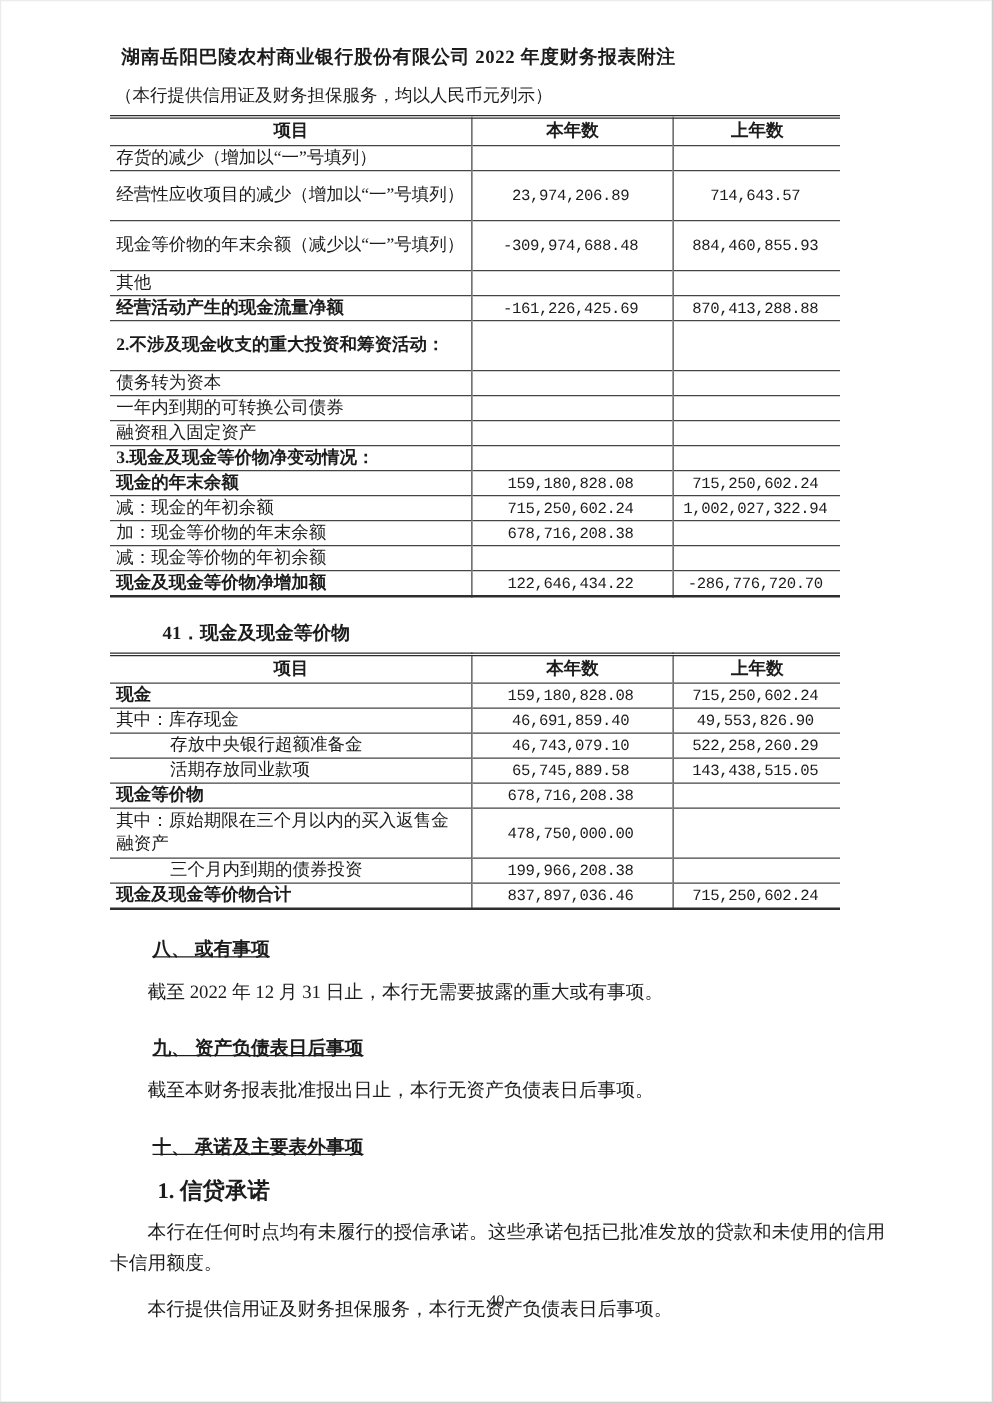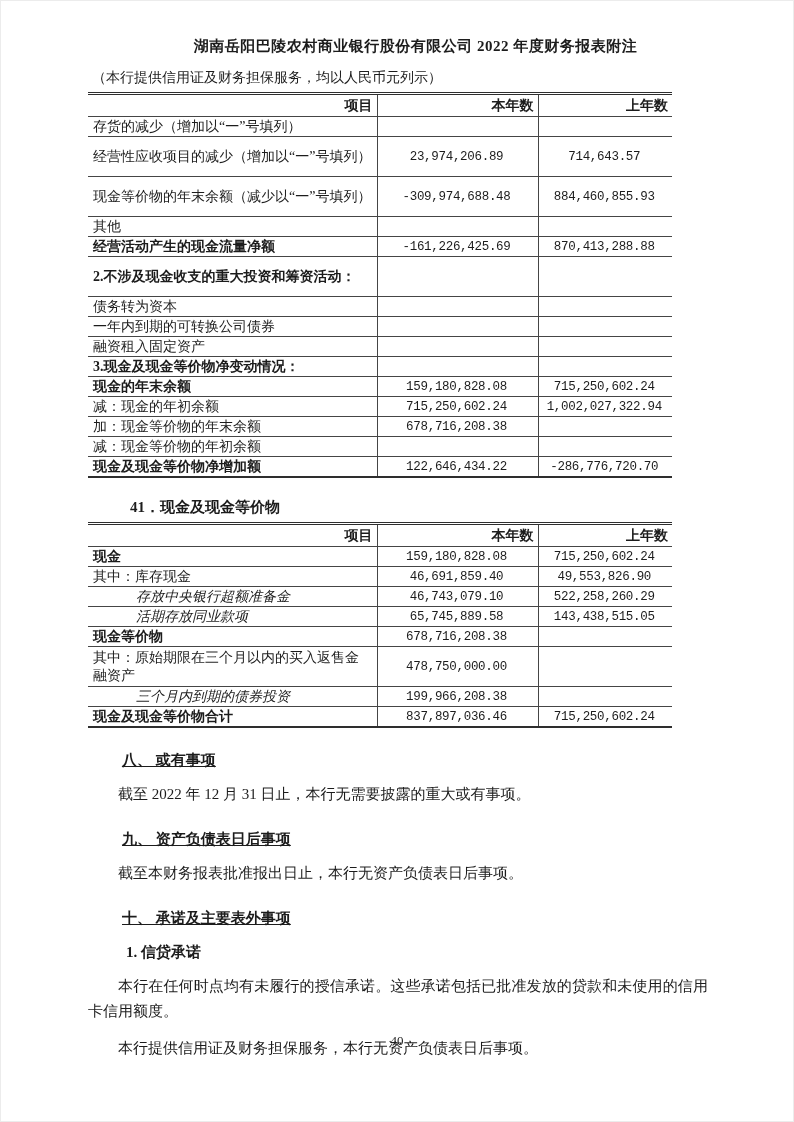--- a/index.html
+++ b/index.html
@@ -10,21 +10,20 @@
     background: #ffffff;
     overflow: hidden;
     font-family: "Liberation Serif", "DejaVu Serif", serif;
     color: #1c1c1c;
     box-shadow: inset 0 0 0 1px #ececec;
   }
   .doc-title {
     margin: 37px 60px 0 97px;
     font-size: 15px; font-weight: bold; line-height: 18px;
     letter-spacing: 0.5px;
-    text-align: center;
   }
   .doc-subtitle {
     margin: 14px 60px 0 92px;
     font-size: 14px; line-height: 18px;
   }
   table.fin {
     border-collapse: collapse;
     table-layout: fixed;
     width: 584px;
     margin: 5px 0 0 88px;
@@ -37,43 +36,43 @@
   table.fin col.c3 { width: 134px; }
   .fin td {
     vertical-align: middle;
     line-height: 18px;
     padding: 0 4px 0 5px;
     overflow: hidden;
   }
   .fin tr:not(:first-child) td { border-top: 1px solid #454545; }
   .fin td + td { border-left: 1px solid #454545; }
   .fin tr.hd td {
-    text-align: right; font-weight: bold; height: 21px; font-size: 14px;
+    text-align: center; font-weight: bold; height: 21px; font-size: 14px;
   }
   .fin tr.sgl td { height: 19px; }
   .fin tr.dbl td { height: 39px; }
   .fin td.v {
     text-align: center; padding-right: 7px;
     font-family: "Liberation Mono", "DejaVu Sans Mono", monospace;
     font-size: 12.5px; letter-spacing: -0.3px;
   }
   .fin tr.b td.lbl { font-weight: bold; }
-  .fin td.ind { padding-left: 48px; font-style: italic; }
+  .fin td.ind { padding-left: 48px; }
   .h41 {
     margin: 20px 0 0 130px;
     font-size: 15px; font-weight: bold; line-height: 19px;
   }
   .t2 { margin-top: 8px; }
   .sec-h {
     margin: 22px 0 0 122px;
     font-size: 15px; font-weight: bold; line-height: 20px; text-decoration: underline;
   }
   .sub-h {
     margin: 14px 0 0 126px;
-    font-size: 15px; font-weight: bold; line-height: 20px;
+    font-size: 18px; font-weight: bold; line-height: 20px;
   }
   .para {
     margin: 12px 0 0 88px;
     width: 620px;
     font-size: 15px; line-height: 25px;
     text-indent: 30px;
     text-align: justify;
   }
   .pageno {
     position: absolute; top: 1033px; left: 0; right: 0;

